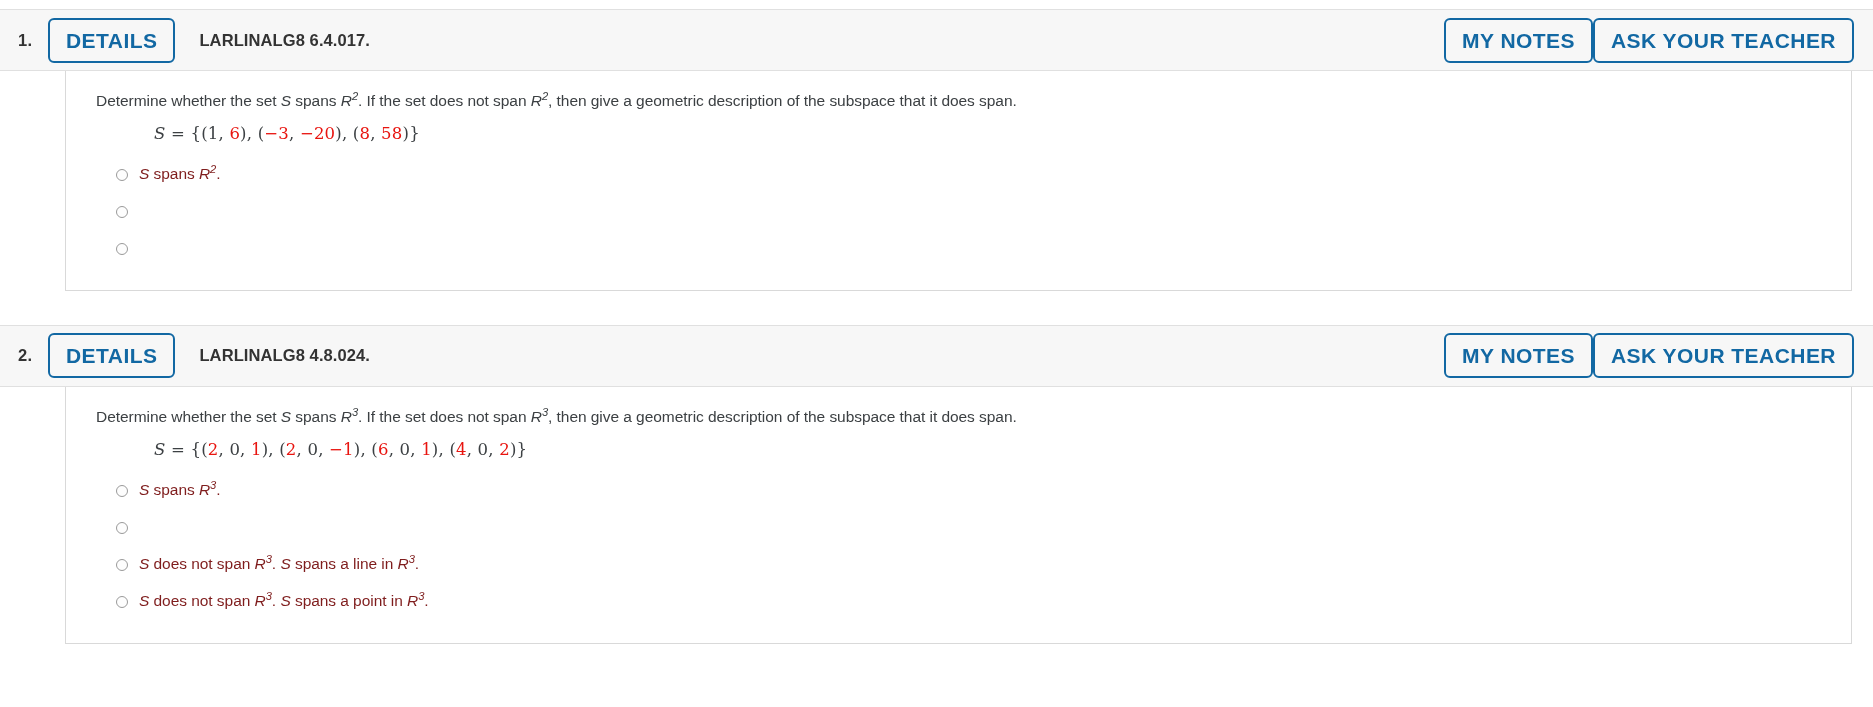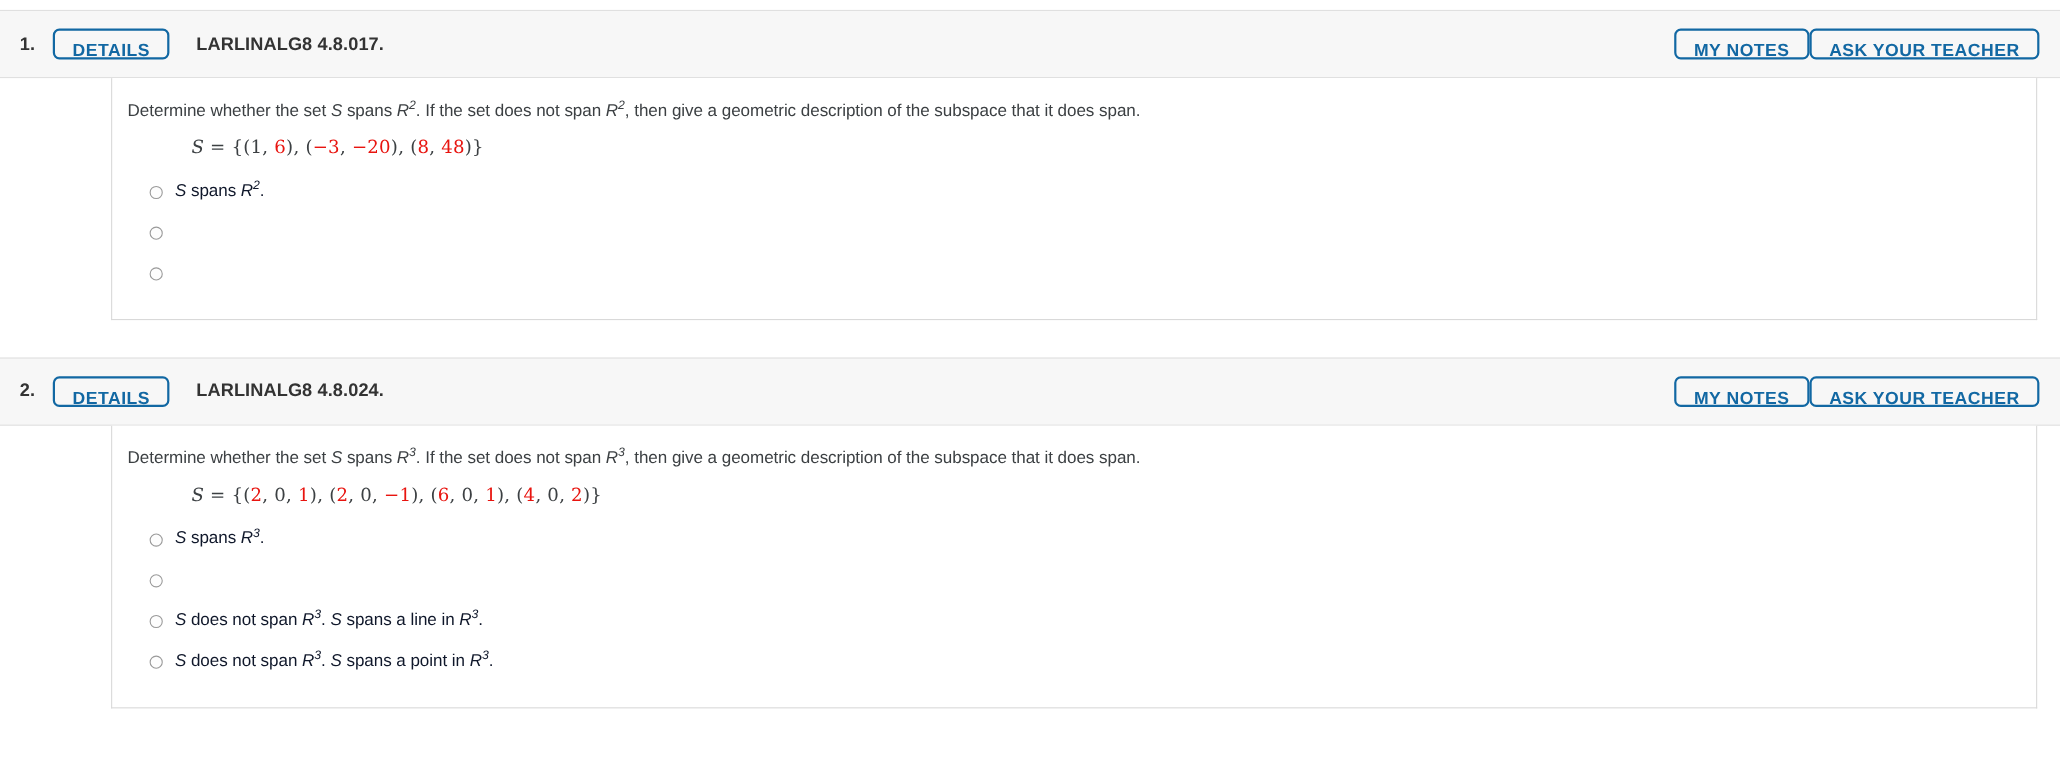--- a/index.html
+++ b/index.html
@@ -46,25 +46,25 @@
     flex: none;
     letter-spacing: 0.2px;
   }
 
   .btn {
     border: 2px solid #1268a3;
     border-radius: 6px;
     background: #f7f7f7;
     color: #1268a3;
     font-family: "Liberation Sans", sans-serif;
-    font-size: 16px;
+    font-size: 21px;
     font-weight: bold;
     letter-spacing: 0.45px;
     padding: 0 16px;
-    height: 28px;
+    height: 45px;
     line-height: 37px;
     cursor: pointer;
     white-space: nowrap;
     box-sizing: border-box;
   }
 
   .btn-details {
     min-width: 102px;
     text-align: center;
   }
@@ -81,26 +81,26 @@
   .q-spacer { flex: 1 1 auto; }
 
   .q-header-actions {
     display: flex;
     flex: none;
     margin-left: 40px;
   }
 
   
   .q-body {
-    margin-left: 101px;
+    margin-left: 65px;
     margin-right: 21px;
     border-left: 1px solid #d9d9d9;
     border-right: 1px solid #d9d9d9;
     border-bottom: 1px solid #d9d9d9;
-    padding: 20px 0 20px 0;
+    padding: 20px 0 20px 16px;
     box-sizing: border-box;
     background: #ffffff;
   }
 
   .prompt {
     font-size: 15.5px;
     color: #3c4043;
     line-height: 1.35;
     padding: 0 14px 0 14px;
     letter-spacing: -0.05px;
@@ -140,46 +140,46 @@
     background: #fdfdfd;
     margin-top: 5px;
     margin-right: 11px;
     flex: none;
     cursor: pointer;
     box-sizing: border-box;
   }
 
   .option-label {
     font-size: 15.5px;
-    color: #0f172a;
+    color: #7f1d1d;
     line-height: 1.25;
     letter-spacing: -0.05px;
   }
 
   .mi { font-style: italic; }
   sup { font-size: 0.72em; vertical-align: super; line-height: 0; }
 </style>
 </head>
 <body>
 
 <div class="page" id="page-root">
     <div class="question">
       <div class="q-header">
         <span class="q-number">1.</span>
         <button class="btn btn-details">DETAILS</button>
-        <span class="q-title">LARLINALG8 4.8.017.</span>
+        <span class="q-title">LARLINALG8 6.4.017.</span>
         <span class="q-spacer"></span>
         <div class="q-header-actions">
           <button class="btn">MY NOTES</button>
           <button class="btn">ASK YOUR TEACHER</button>
         </div>
       </div>
       <div class="q-body">
         <div class="prompt"><span>Determine whether the set </span><span class="mi">S</span><span> spans </span><span class="mi"><span>R</span><sup>2</sup></span><span>. If the set does not span </span><span class="mi"><span>R</span><sup>2</sup></span><span>, then give a geometric description of the subspace that it does span.</span></div>
-        <div class="setline"><span class="mvar">S</span> <span>=</span> <span class="paren">{</span><span class="paren">(<span class="blk">1</span>, <span class="red">6</span>)</span>, <span class="paren">(<span class="red">−3</span>, <span class="red">−20</span>)</span>, <span class="paren">(<span class="red">8</span>, <span class="red">48</span>)</span><span class="paren">}</span></div>
+        <div class="setline"><span class="mvar">S</span> <span>=</span> <span class="paren">{</span><span class="paren">(<span class="blk">1</span>, <span class="red">6</span>)</span>, <span class="paren">(<span class="red">−3</span>, <span class="red">−20</span>)</span>, <span class="paren">(<span class="red">8</span>, <span class="red">58</span>)</span><span class="paren">}</span></div>
         <div class="options">
           <div class="option-row">
             <span class="radio"></span>
             <span class="option-label"><span class="mi">S</span><span> spans </span><span class="mi">R</span><sup class="mi">2</sup><span>.</span></span>
           </div>
           <div class="option-row">
             <span class="radio"></span>
           </div>
           <div class="option-row">
             <span class="radio"></span>

